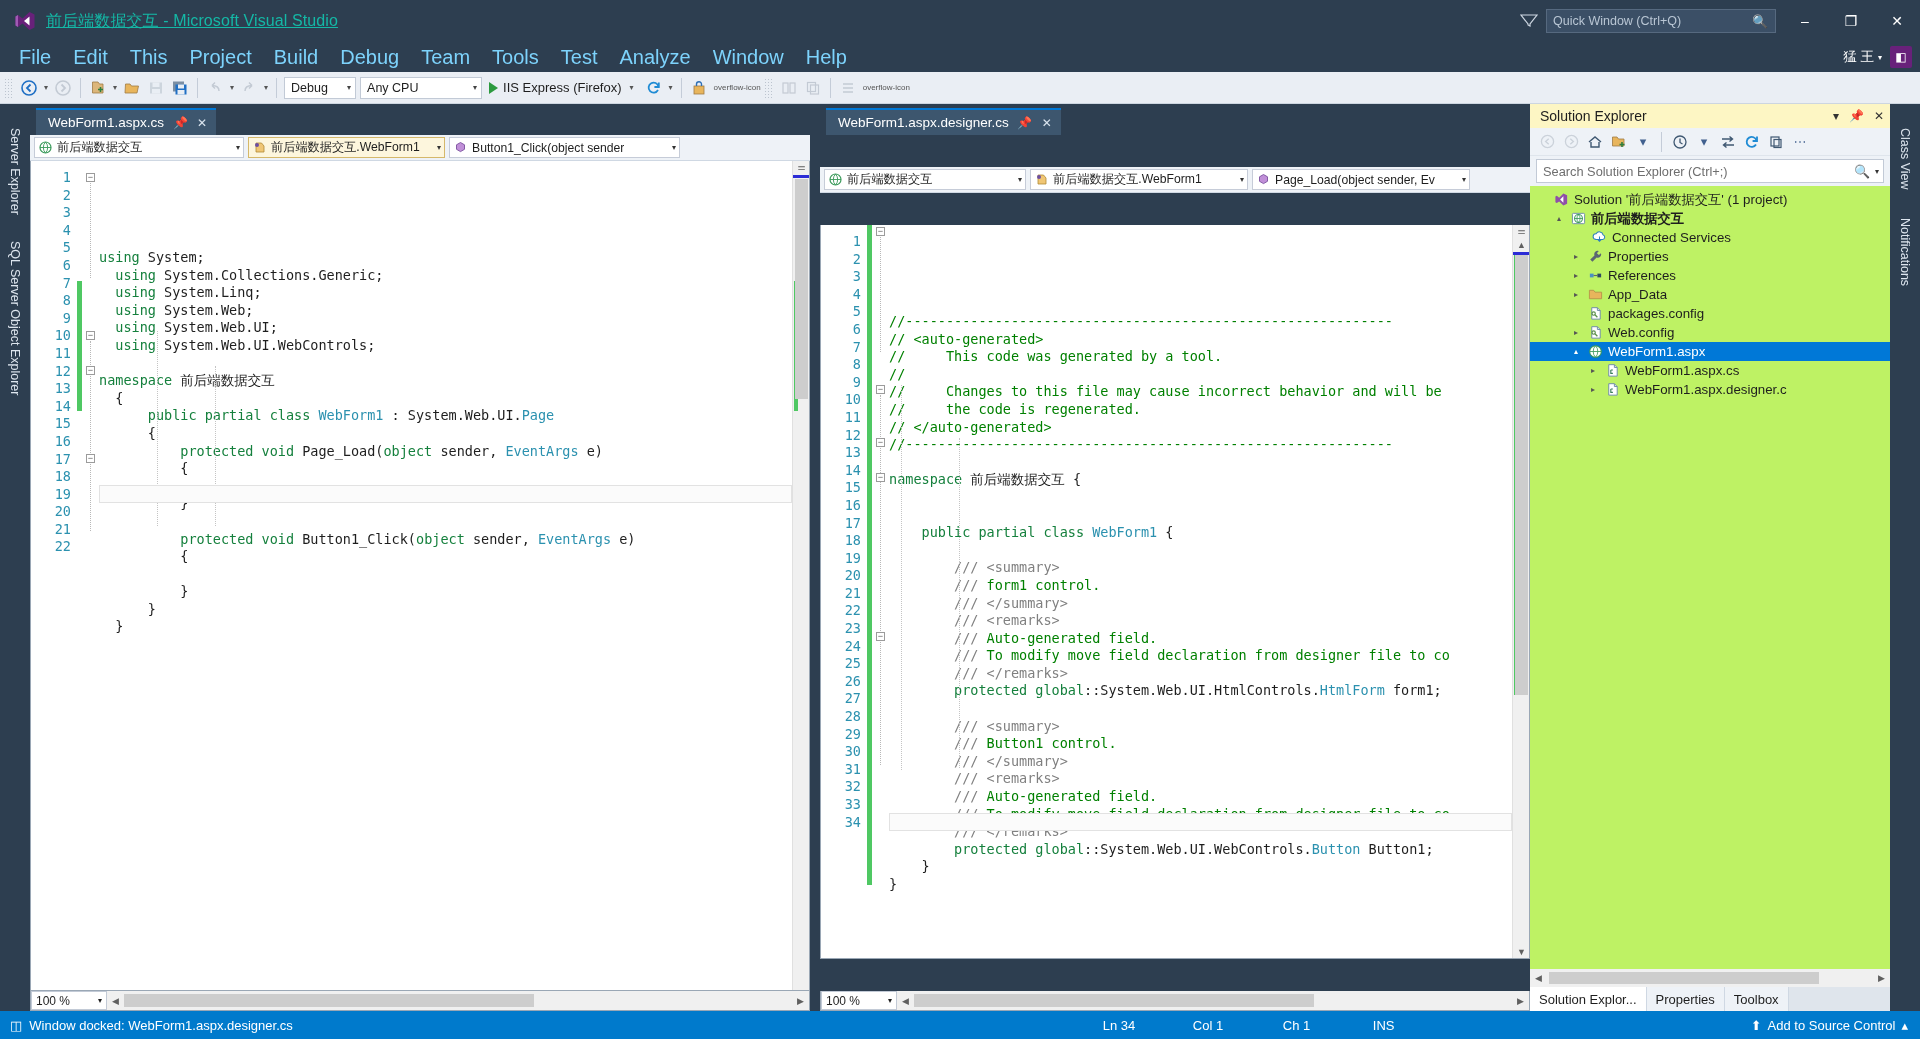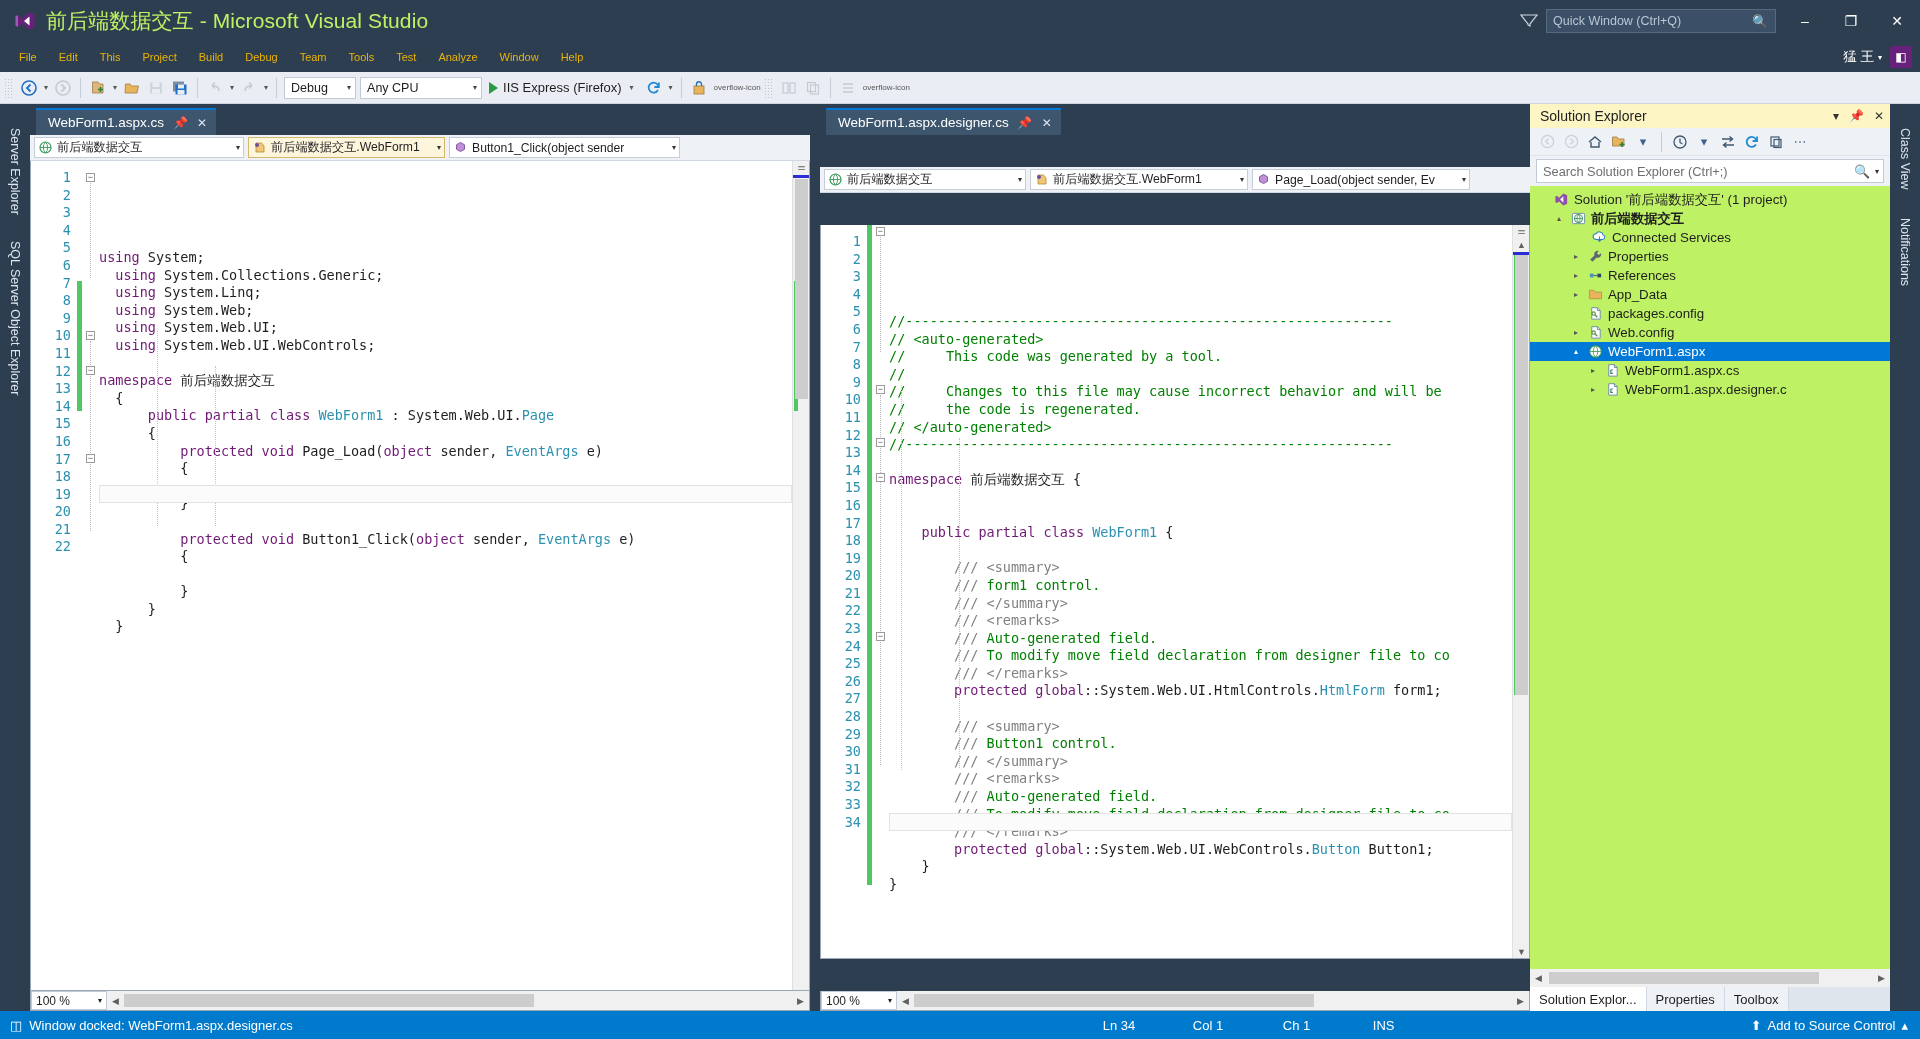--- a/index.html
+++ b/index.html
@@ -24,22 +24,23 @@
     display: flex; align-items: center;
     position: relative;
     color: #ffffff;
   }
   .vs-logo {
     width: 22px; height: 22px; margin-left: 14px; margin-right: 10px;
     position: relative; flex: none;
   }
   .vs-logo svg { display:block; }
   .title-text {
-    font-size: 21px; color: #bef264; letter-spacing: .1px;
+    font-size: 16px; color: #14b8a6; letter-spacing: .1px;
     white-space: nowrap;
+    text-decoration: underline;
   }
   .title-right {
     margin-left: auto; display: flex; align-items: center; height: 100%;
   }
   .feedback-ico { width: 34px; text-align: center; color:#cfd8e3; font-size: 15px; }
   .quicklaunch {
     width: 230px; height: 24px; background: #3b4f66;
     border: 1px solid #56697f; color: #b9c6d4;
     font-size: 12.5px; display: flex; align-items: center;
     padding: 0 6px; margin-right: 0px; position: relative;
@@ -55,21 +56,21 @@
   
   .menubar {
     height: 30px; min-height: 30px;
     background: #2d3e50;
     display: flex; align-items: center;
     padding-left: 8px;
     color: #ffffff;
     position: relative;
   }
   .menu-item {
-    padding: 4px 11px; font-size: 11px; color:#eab308; white-space: nowrap;
+    padding: 4px 11px; font-size: 20px; color:#7dd3fc; white-space: nowrap;
   }
   .menu-right {
     margin-left: auto; display:flex; align-items:center; padding-right: 8px; gap: 8px;
   }
   .menu-user { font-size: 13.5px; color:#ffffff; display:flex; align-items:center; gap:4px;}
   .menu-user .caret { font-size: 8px; }
   .vs-badge {
     width: 22px; height: 22px; background: #68217a; color:#fff;
     display:flex; align-items:center; justify-content:center; font-size:12px;
     border-radius:2px;
@@ -185,21 +186,21 @@
     flex: 1; padding-top: 8px; position: relative;
     font-family: "DejaVu Sans Mono", monospace; font-size: 13.5px;
     white-space: pre; overflow: hidden; color:#1e1e1e;
   }
   .codetext .ln { height: 17.6px; line-height: 17.6px; }
   .indentguide { position:absolute; top:8px; bottom:0; border-left:1px dotted #c4c4c4; }
   .curline {
     position:absolute; left:0; right:0; height: 18px;
     border:1px solid #e2e2e2; background: #fbfbfb;
   }
-  .kw { color:#701a75; }
+  .kw { color:#15803d; }
   .cmt { color:#008000; }
   .cmtdoc { color:#808080; }
   .type { color:#2b91af; }
 
   .vscroll {
     width: 17px; background: #f0f0f0; flex:none; position:relative;
     border-left: 1px solid #e0e0e0;
   }
   .vscroll .thumb { position:absolute; left:2px; width:13px; background:#cdcdcd; }
   .vscroll .upmark { position:absolute; left:0; width:17px; height:12px; display:flex;align-items:center;justify-content:center; color:#606060; font-size:9px;}

